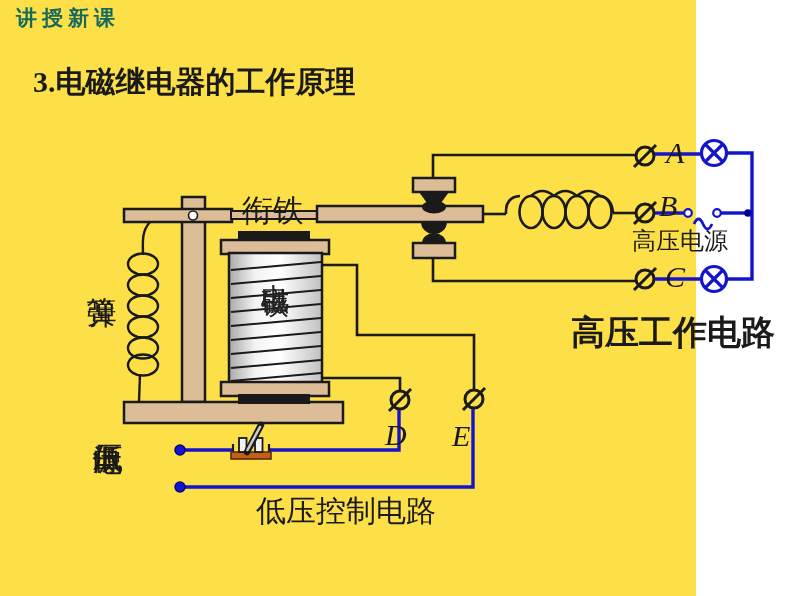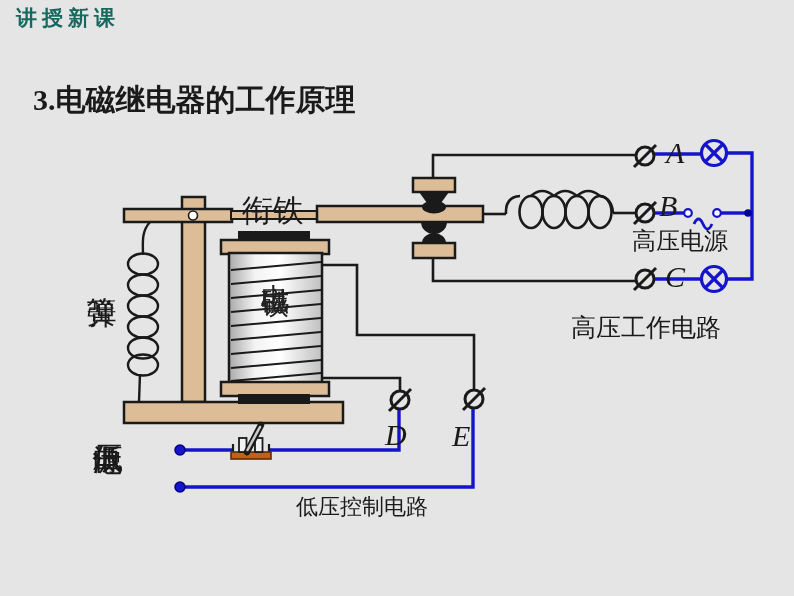--- a/index.html
+++ b/index.html
@@ -1,31 +1,31 @@
 <!DOCTYPE html>
 <html><head>
 <meta charset="utf-8">
 <style>
   html,body{margin:0;padding:0;}
   body{width:794px;height:596px;background:#ffffff;overflow:hidden;
        font-family:"Liberation Serif", serif;}
-  #slide{position:relative;width:794px;height:596px;background:#e5e5e5;}
+  #slide{position:relative;width:696px;height:596px;background:#fde047;}
   #diagram-svg{position:absolute;left:0;top:0;}
   .lbl{position:absolute;color:#1a1a1a;white-space:nowrap;line-height:1.05;}
   .vtext{writing-mode:vertical-rl;text-orientation:upright;}
   .header-lbl{left:16px;top:7px;font-size:21px;font-weight:bold;letter-spacing:5px;
               color:#17695f;font-family:"Liberation Sans", sans-serif;}
-  .title-lbl{left:33px;top:84px;font-size:30px;font-weight:bold;}
+  .title-lbl{left:33px;top:66px;font-size:30px;font-weight:bold;}
   .armature-lbl{left:242px;top:161px;font-size:31px;margin-top:34px;}
   .spring-lbl{left:86px;top:274px;font-size:30px;}
   .em-lbl{left:260px;top:261px;font-size:28px;letter-spacing:4px;color:#222;}
   .lvsrc-lbl{left:92px;top:421px;font-size:30px;}
-  .lvcirc-lbl{left:256px;top:495px;font-size:22px;margin-left:40px;}
+  .lvcirc-lbl{left:256px;top:495px;font-size:30px;}
   .hvsrc-lbl{left:632px;top:229px;font-size:24px;}
-  .hvcirc-lbl{left:571px;top:315px;font-size:25px;}
+  .hvcirc-lbl{left:571px;top:315px;font-size:34px;font-weight:bold;}
   .term{font-style:italic;font-size:30px;}
   .tA{left:666px;top:137px;} .tB{left:659px;top:190px;} .tC{left:665px;top:261px;}
   .tD{left:385px;top:419px;} .tE{left:452px;top:420px;}
 </style>
 </head>
 <body>
 
 <div id="slide">
 
   <svg id="diagram-svg" width="794" height="596" viewBox="0 0 794 596">

